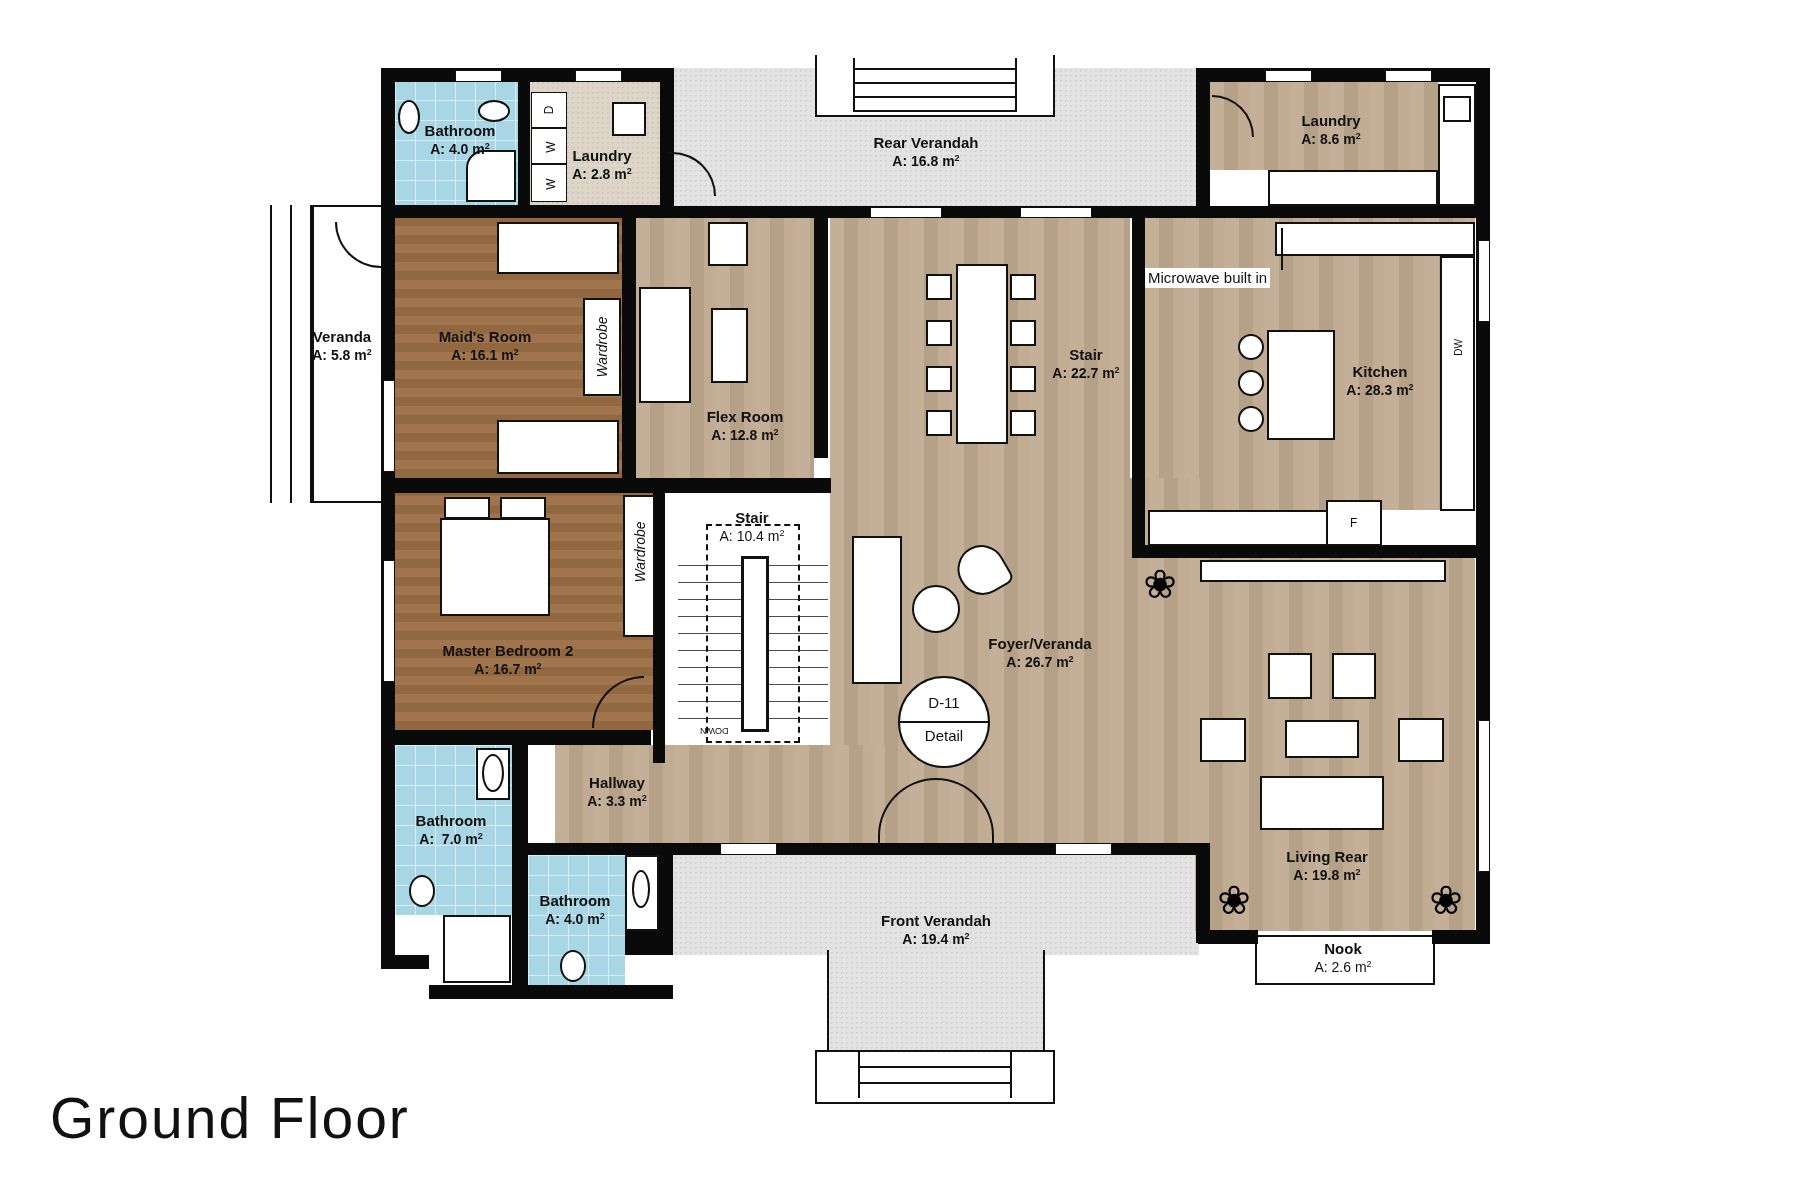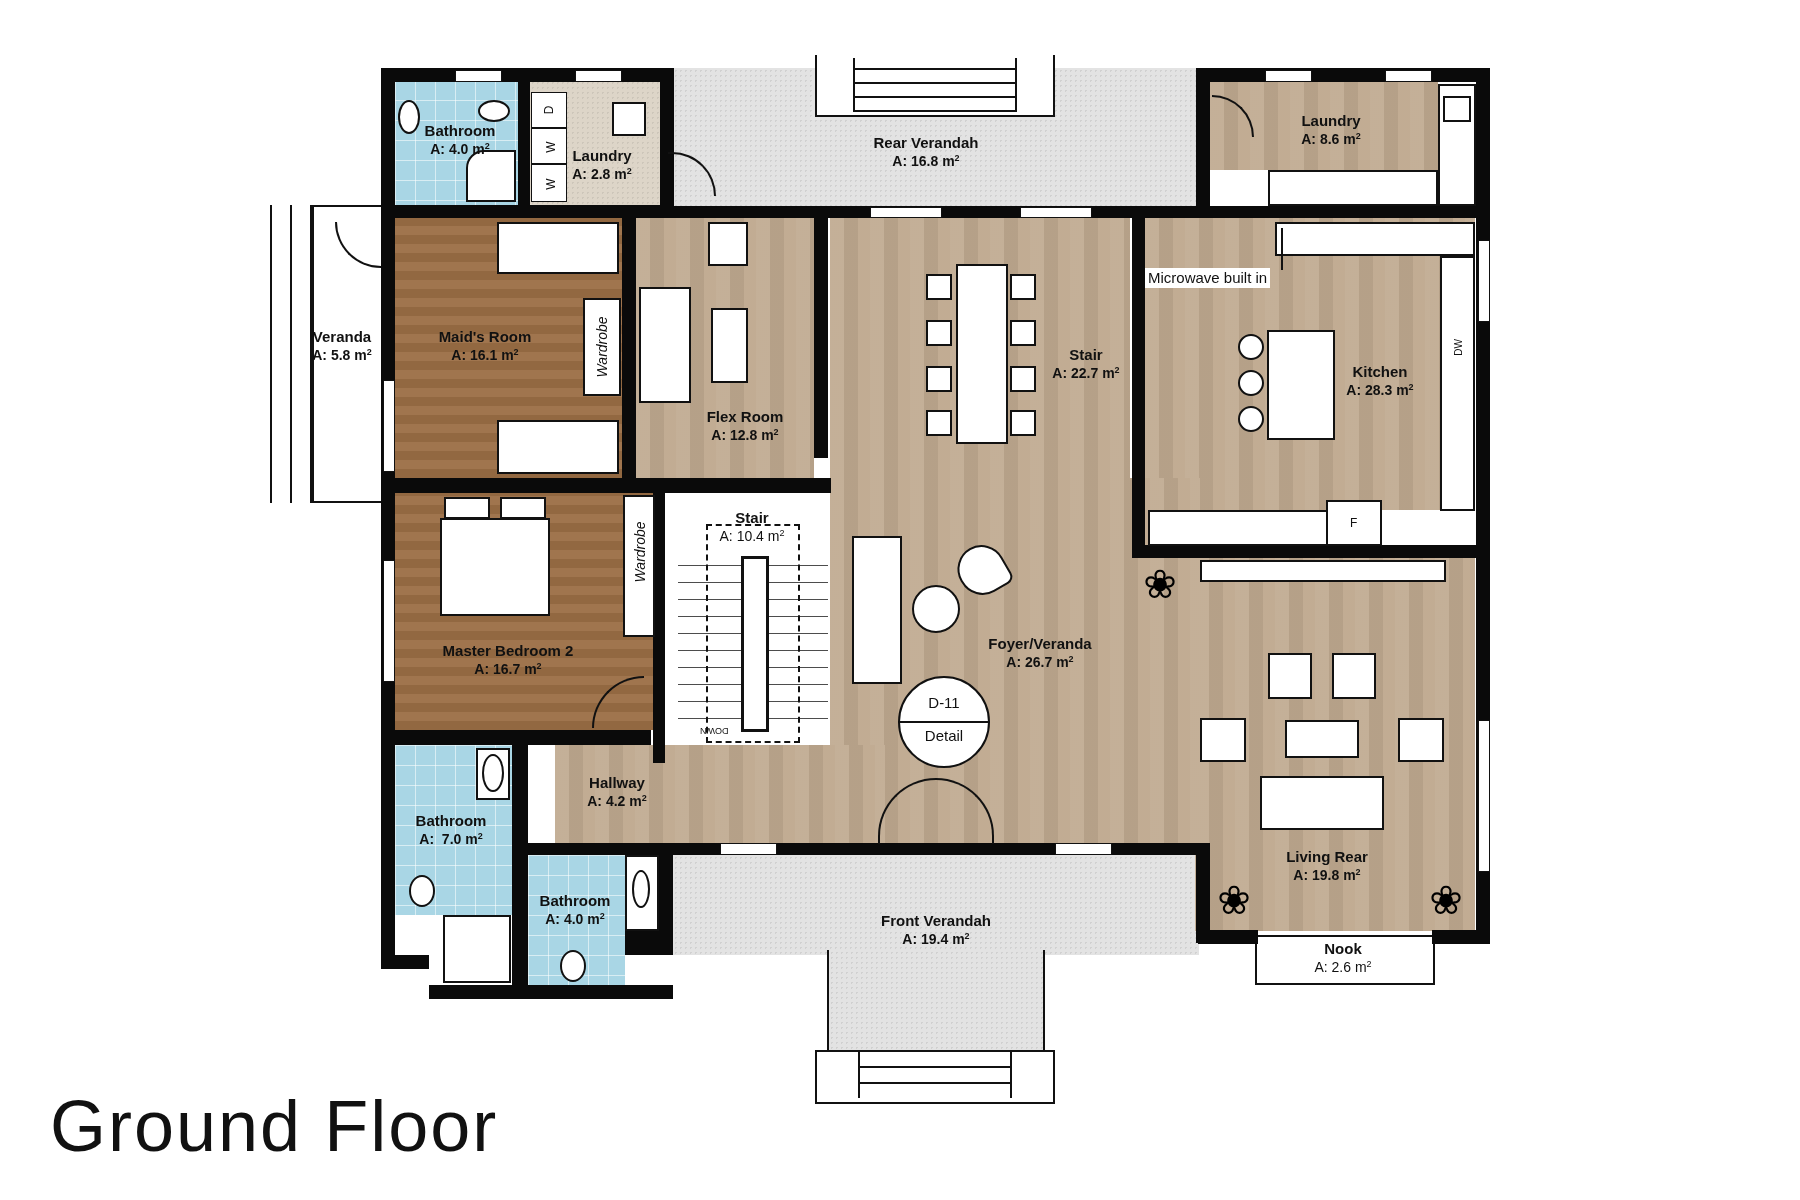--- a/index.html
+++ b/index.html
@@ -15,21 +15,21 @@
   .laund{background-color:#ddd5c8;background-image:radial-gradient(rgba(0,0,0,0.07) 1px,transparent 1px);background-size:5px 5px;}
   .white{background:#ffffff;}
   .label{position:absolute;text-align:center;color:#111;transform:translate(-50%,-50%);white-space:nowrap;line-height:1.25;}
   .label .name{font-weight:bold;font-size:15px;display:block;}
   .label .area{font-weight:bold;font-size:14px;display:block;}
   .label sup{font-size:9px;}
   .fix{position:absolute;background:#fff;border:2px solid #111;box-sizing:border-box;}
   .fix-thin{position:absolute;background:#fff;border:1.5px solid #111;box-sizing:border-box;}
   .circle{border-radius:50%;}
   .wardrobe-label{position:absolute;font-style:italic;font-size:14px;color:#111;transform:translate(-50%,-50%) rotate(-90deg);white-space:nowrap;}
-  .title-big{position:absolute;font-size:72px;color:#111;letter-spacing:2px;font-weight:normal;}
+  .title-big{position:absolute;font-size:57px;color:#111;letter-spacing:2px;font-weight:normal;}
   .id-big{position:absolute;font-size:66px;color:#111;letter-spacing:6px;}
   .site{position:absolute;font-size:40px;color:#111;letter-spacing:5px;}
   .small-text{position:absolute;font-size:12px;color:#111;}
   .door-arc{position:absolute;border:2px solid #111;box-sizing:border-box;}
 </style>
 </head>
 <body>
 
 <div class="plan">
 
@@ -248,21 +248,21 @@
   <div class="label" style="left:1040px;top:653px;">
     <span class="name">Foyer/Veranda</span>
     <span class="area"><span>A: 26.7 m</span><sup>2</sup></span>
   </div>
   <div class="label" style="left:1327px;top:866px;">
     <span class="name">Living Rear</span>
     <span class="area"><span>A: 19.8 m</span><sup>2</sup></span>
   </div>
   <div class="label" style="left:617px;top:792px;">
     <span class="name">Hallway</span>
-    <span class="area"><span>A: 4.2 m</span><sup>2</sup></span>
+    <span class="area"><span>A: 3.3 m</span><sup>2</sup></span>
   </div>
   <div class="label" style="left:451px;top:830px;">
     <span class="name">Bathroom</span>
     <span class="area" style="white-space:pre;"><span>A:  7.0 m</span><sup>2</sup></span>
   </div>
   <div class="label" style="left:575px;top:910px;">
     <span class="name">Bathroom</span>
     <span class="area"><span>A: 4.0 m</span><sup>2</sup></span>
   </div>
   <div class="label" style="left:936px;top:930px;">

